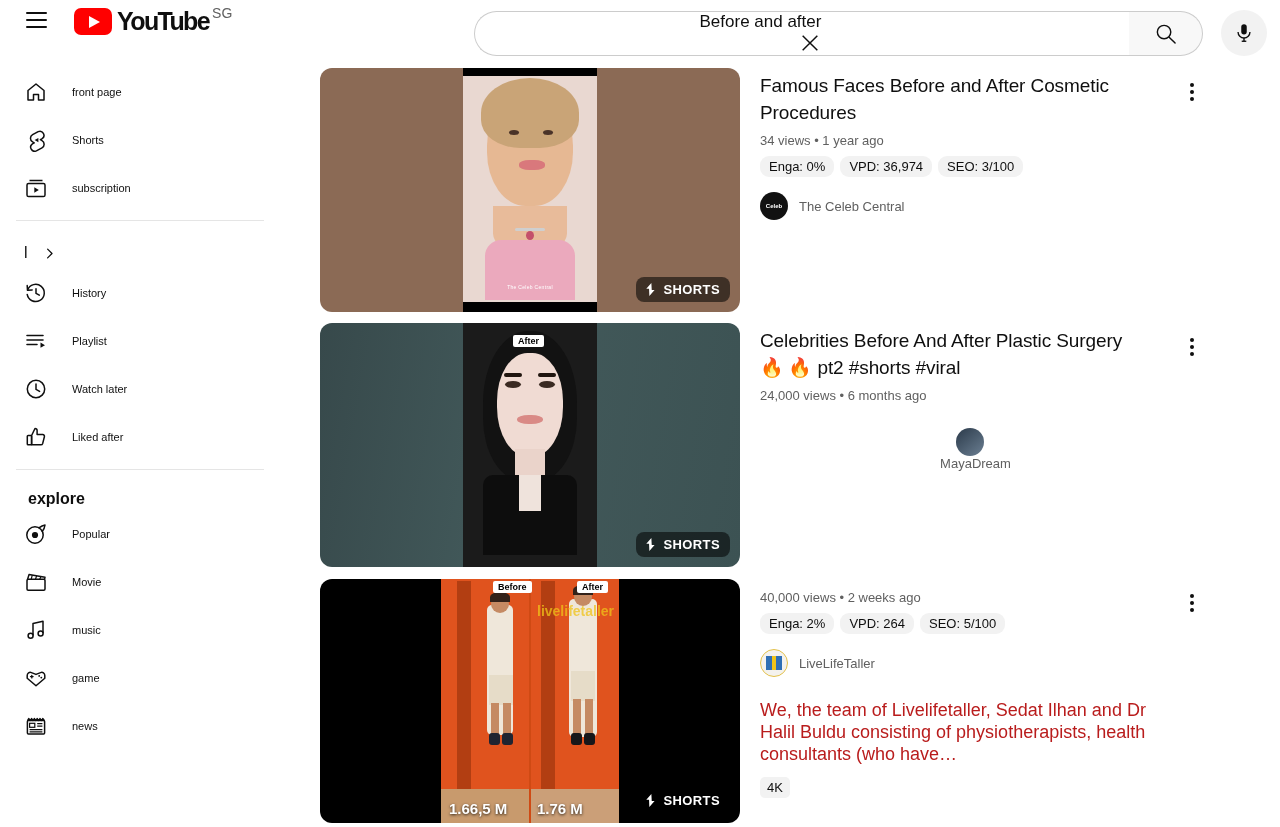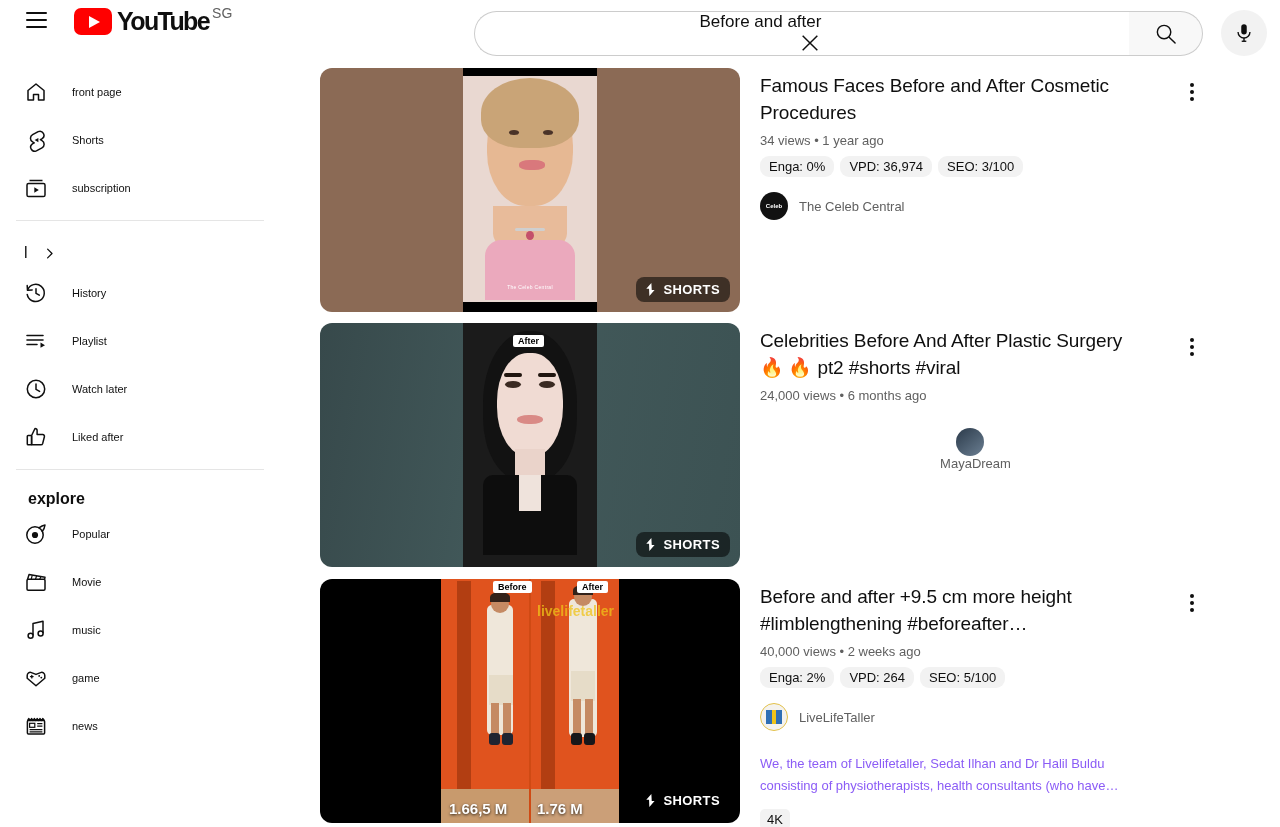--- a/index.html
+++ b/index.html
@@ -149,21 +149,21 @@
     font-size: 13px; color: #0f0f0f; white-space: nowrap;
   }
   .channel { display: flex; align-items: center; margin-top: 15px; cursor: pointer; }
   .avatar {
     width: 28px; height: 28px; border-radius: 50%; overflow: hidden;
     flex: 0 0 28px; position: relative;
     display: flex; align-items: center; justify-content: center;
   }
   .cname { margin-left: 11px; font-size: 13px; color: #606060; }
   .desc {
-    margin-top: 22px; font-size: 13px; line-height: 22px; color: #8b5cf6;
+    margin-top: 22px; font-size: 18px; line-height: 22px; color: #b91c1c;
     width: 405px;
   }
   .badge-4k {
     display: inline-block; margin-top: 12px; background: #f2f2f2;
     border-radius: 5px; padding: 3px 7px; font-size: 13px; color: #0f0f0f;
   }
   .kebab {
     position: absolute; right: -32px; top: 4px; width: 40px; height: 40px;
     display: flex; flex-direction: column; align-items: center;
     justify-content: center; gap: 3px; cursor: pointer; border-radius: 50%;
@@ -489,21 +489,20 @@
         <div class="hgt" style="left:96px;">1.76 M</div>
       </div>
       <div class="shorts-badge">
         <svg class="bolt" viewBox="0 0 24 26">
           <path d="M13.6 1 L4.2 11.8 h5.1 L9.9 25 l9.6 -11.2 h-5.2 Z" fill="#fff"></path>
         </svg>
         <span>SHORTS</span>
       </div>
     </div>
     <div class="info">
-      <div class="vtitle">Before and after +9.5 cm more height #limblengthening #beforeafter…</div>
       <div class="vmeta">40,000 views • 2 weeks ago</div>
       <div class="chips">
         <span class="chip">Enga: 2%</span>
         <span class="chip">VPD: 264</span>
         <span class="chip">SEO: 5/100</span>
       </div>
       <div class="channel">
         <span class="avatar" style="background:#f4f2ee;border:1px solid #e3c14a;">
           <span style="display:block;width:16px;height:14px;background:linear-gradient(90deg,#2f6fb5 0 38%,#f0c419 38% 62%,#2f6fb5 62% 100%);"></span>
         </span>

